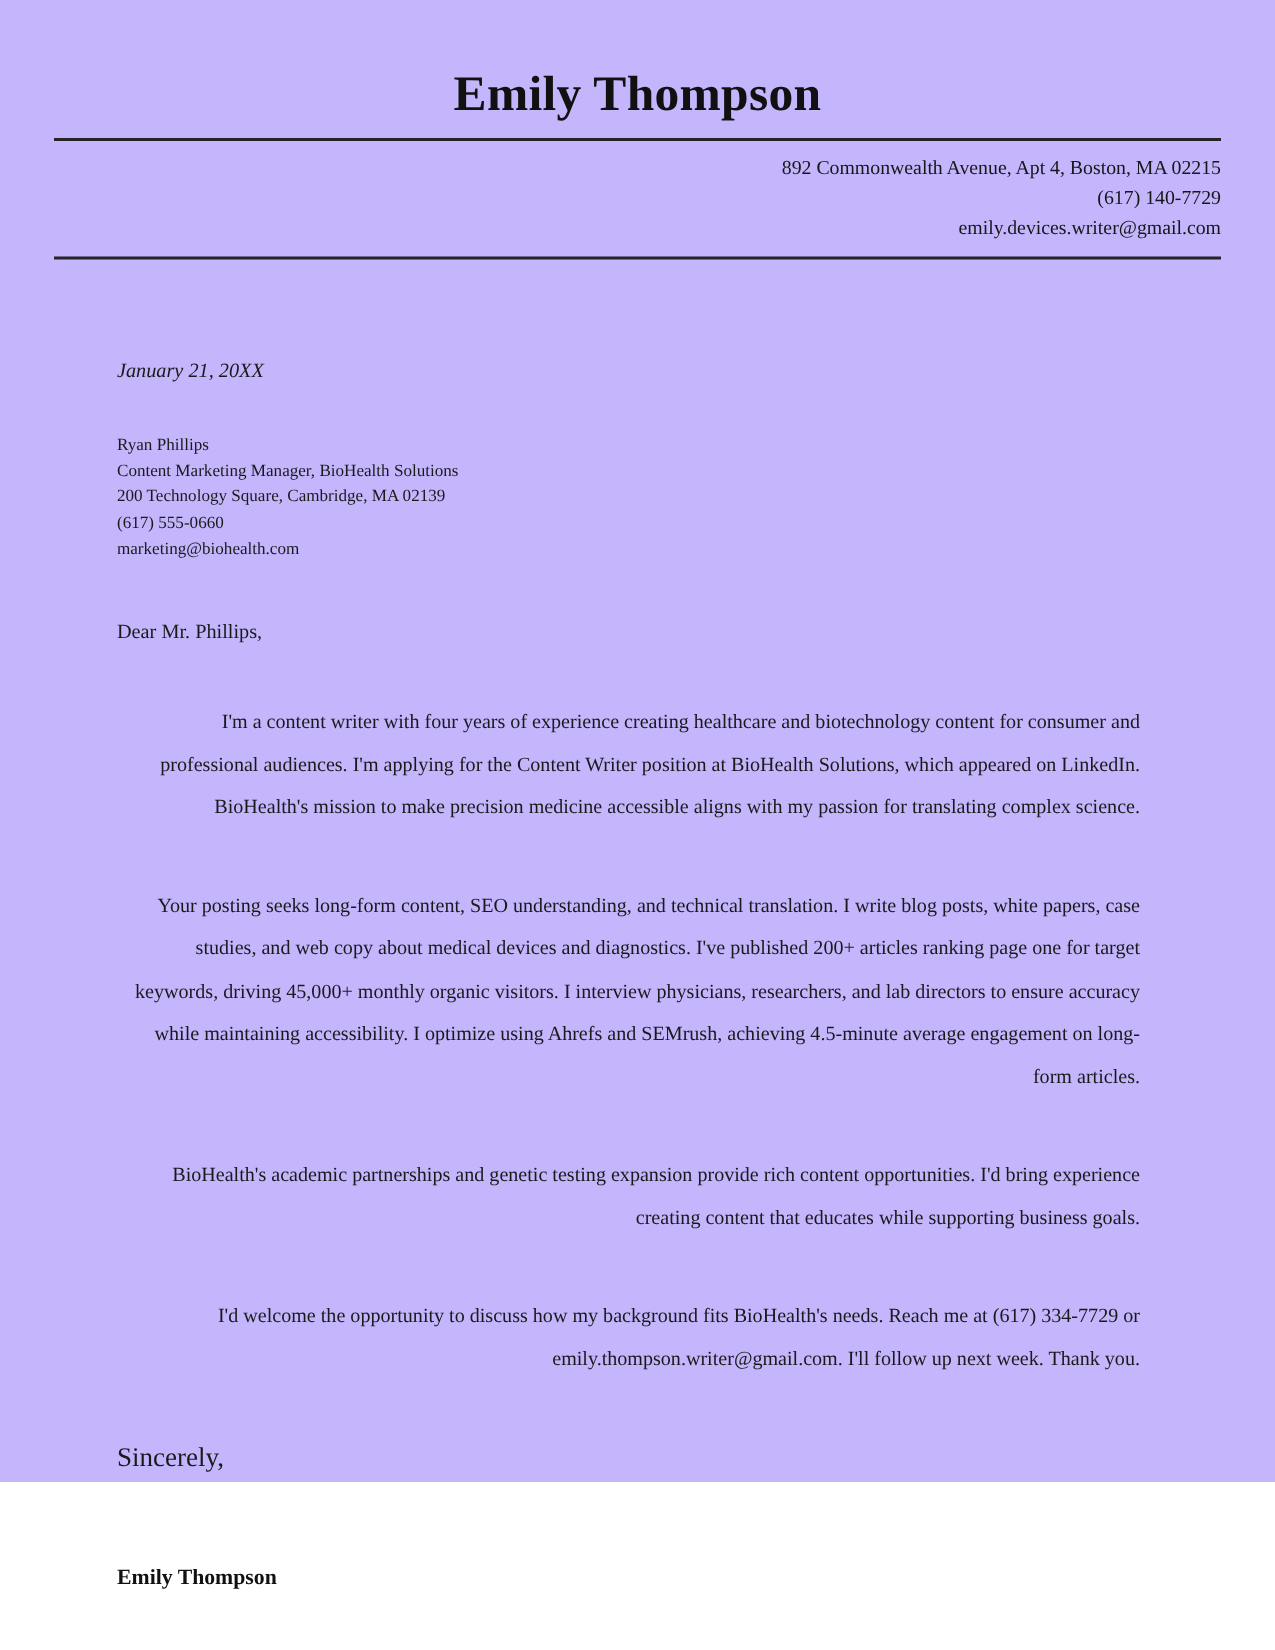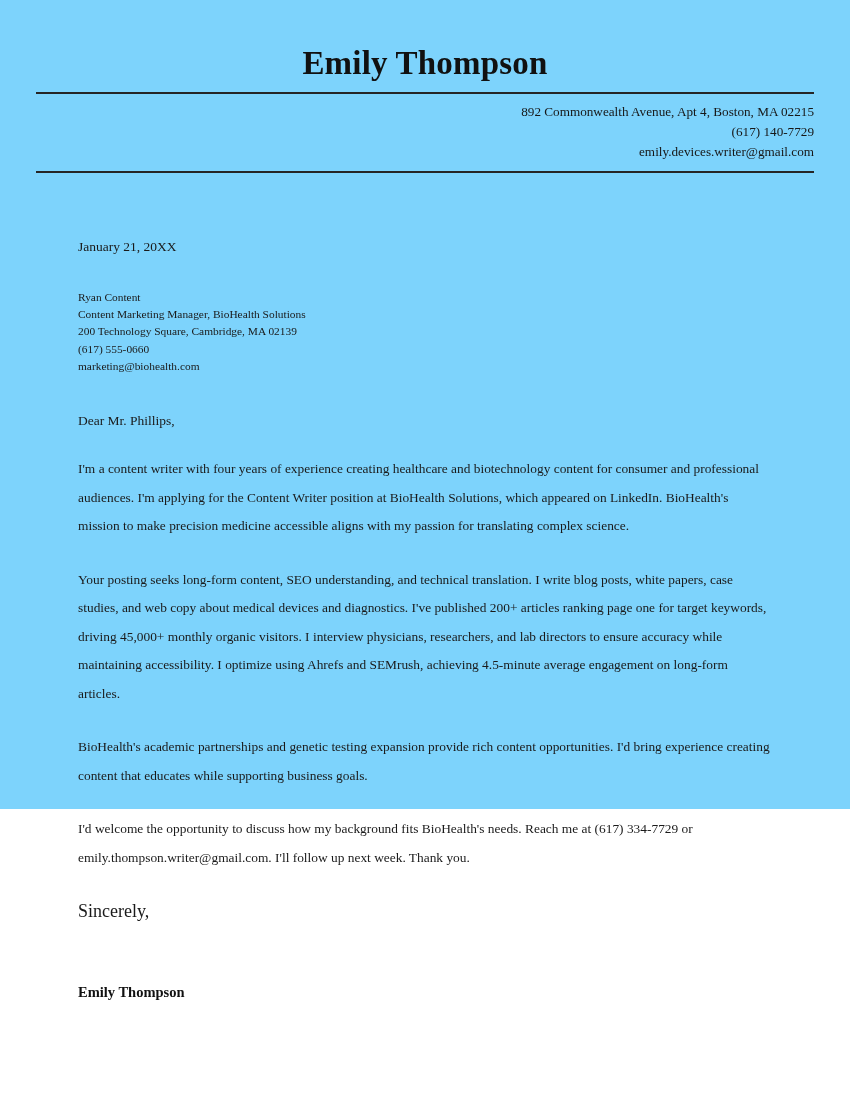--- a/index.html
+++ b/index.html
@@ -12,22 +12,22 @@
     height: 1100px;
     overflow: hidden;
     font-family: "Liberation Serif", "DejaVu Serif", serif;
     color: #1a1a1a;
     -webkit-font-smoothing: antialiased;
   }
 
   .page {
     position: relative;
     width: 850px;
-    height: 809px;
-    background: #7dd3fc;
+    height: 988px;
+    background: #c4b5fd;
     box-sizing: border-box;
   }
 
   
   .letterhead {
     padding: 0 36px;
   }
   .applicant-name {
     text-align: center;
     font-family: "Liberation Serif", "DejaVu Serif", serif;
@@ -59,42 +59,43 @@
 
   
   .letter-body {
     padding: 0 78px 0 78px;
   }
   .date-line {
     font-size: 13.5px;
     line-height: 19px;
     color: #1a1a1a;
     padding-top: 64px;
+    font-style: italic;
   }
   .recipient-block {
     padding-top: 33px;
   }
   .recipient-line {
     font-size: 11.4px;
     line-height: 17.2px;
     color: #1a1a1a;
   }
   .salutation {
     font-size: 13.5px;
     line-height: 19px;
     padding-top: 36px;
     color: #1a1a1a;
   }
   .body-paragraph {
     font-size: 13.4px;
     line-height: 28.5px;
     color: #1a1a1a;
-    margin: 0;
+    margin: 12px;
     padding-top: 25px;
-    text-align: left;
+    text-align: right;
   }
   .closing {
     font-size: 18px;
     line-height: 19px;
     padding-top: 30px;
     color: #1a1a1a;
   }
   .signature-name {
     font-size: 14.5px;
     font-weight: bold;
@@ -122,21 +123,21 @@
 
     <hr class="rule">
 
   </header>
 
   <main class="letter-body">
 
     <div class="date-line">January 21, 20XX</div>
 
     <div class="recipient-block">
-      <div class="recipient-line">Ryan Content</div>
+      <div class="recipient-line">Ryan Phillips</div>
       <div class="recipient-line">Content Marketing Manager, BioHealth Solutions</div>
       <div class="recipient-line">200 Technology Square, Cambridge, MA 02139</div>
       <div class="recipient-line">(617) 555-0660</div>
       <div class="recipient-line">marketing@biohealth.com</div>
     </div>
 
     <div class="salutation">Dear Mr. Phillips,</div>
 
     <p class="body-paragraph">I'm a content writer with four years of experience creating healthcare and biotechnology content for consumer and professional audiences. I'm applying for the Content Writer position at BioHealth Solutions, which appeared on LinkedIn. BioHealth's mission to make precision medicine accessible aligns with my passion for translating complex science.</p>
 

